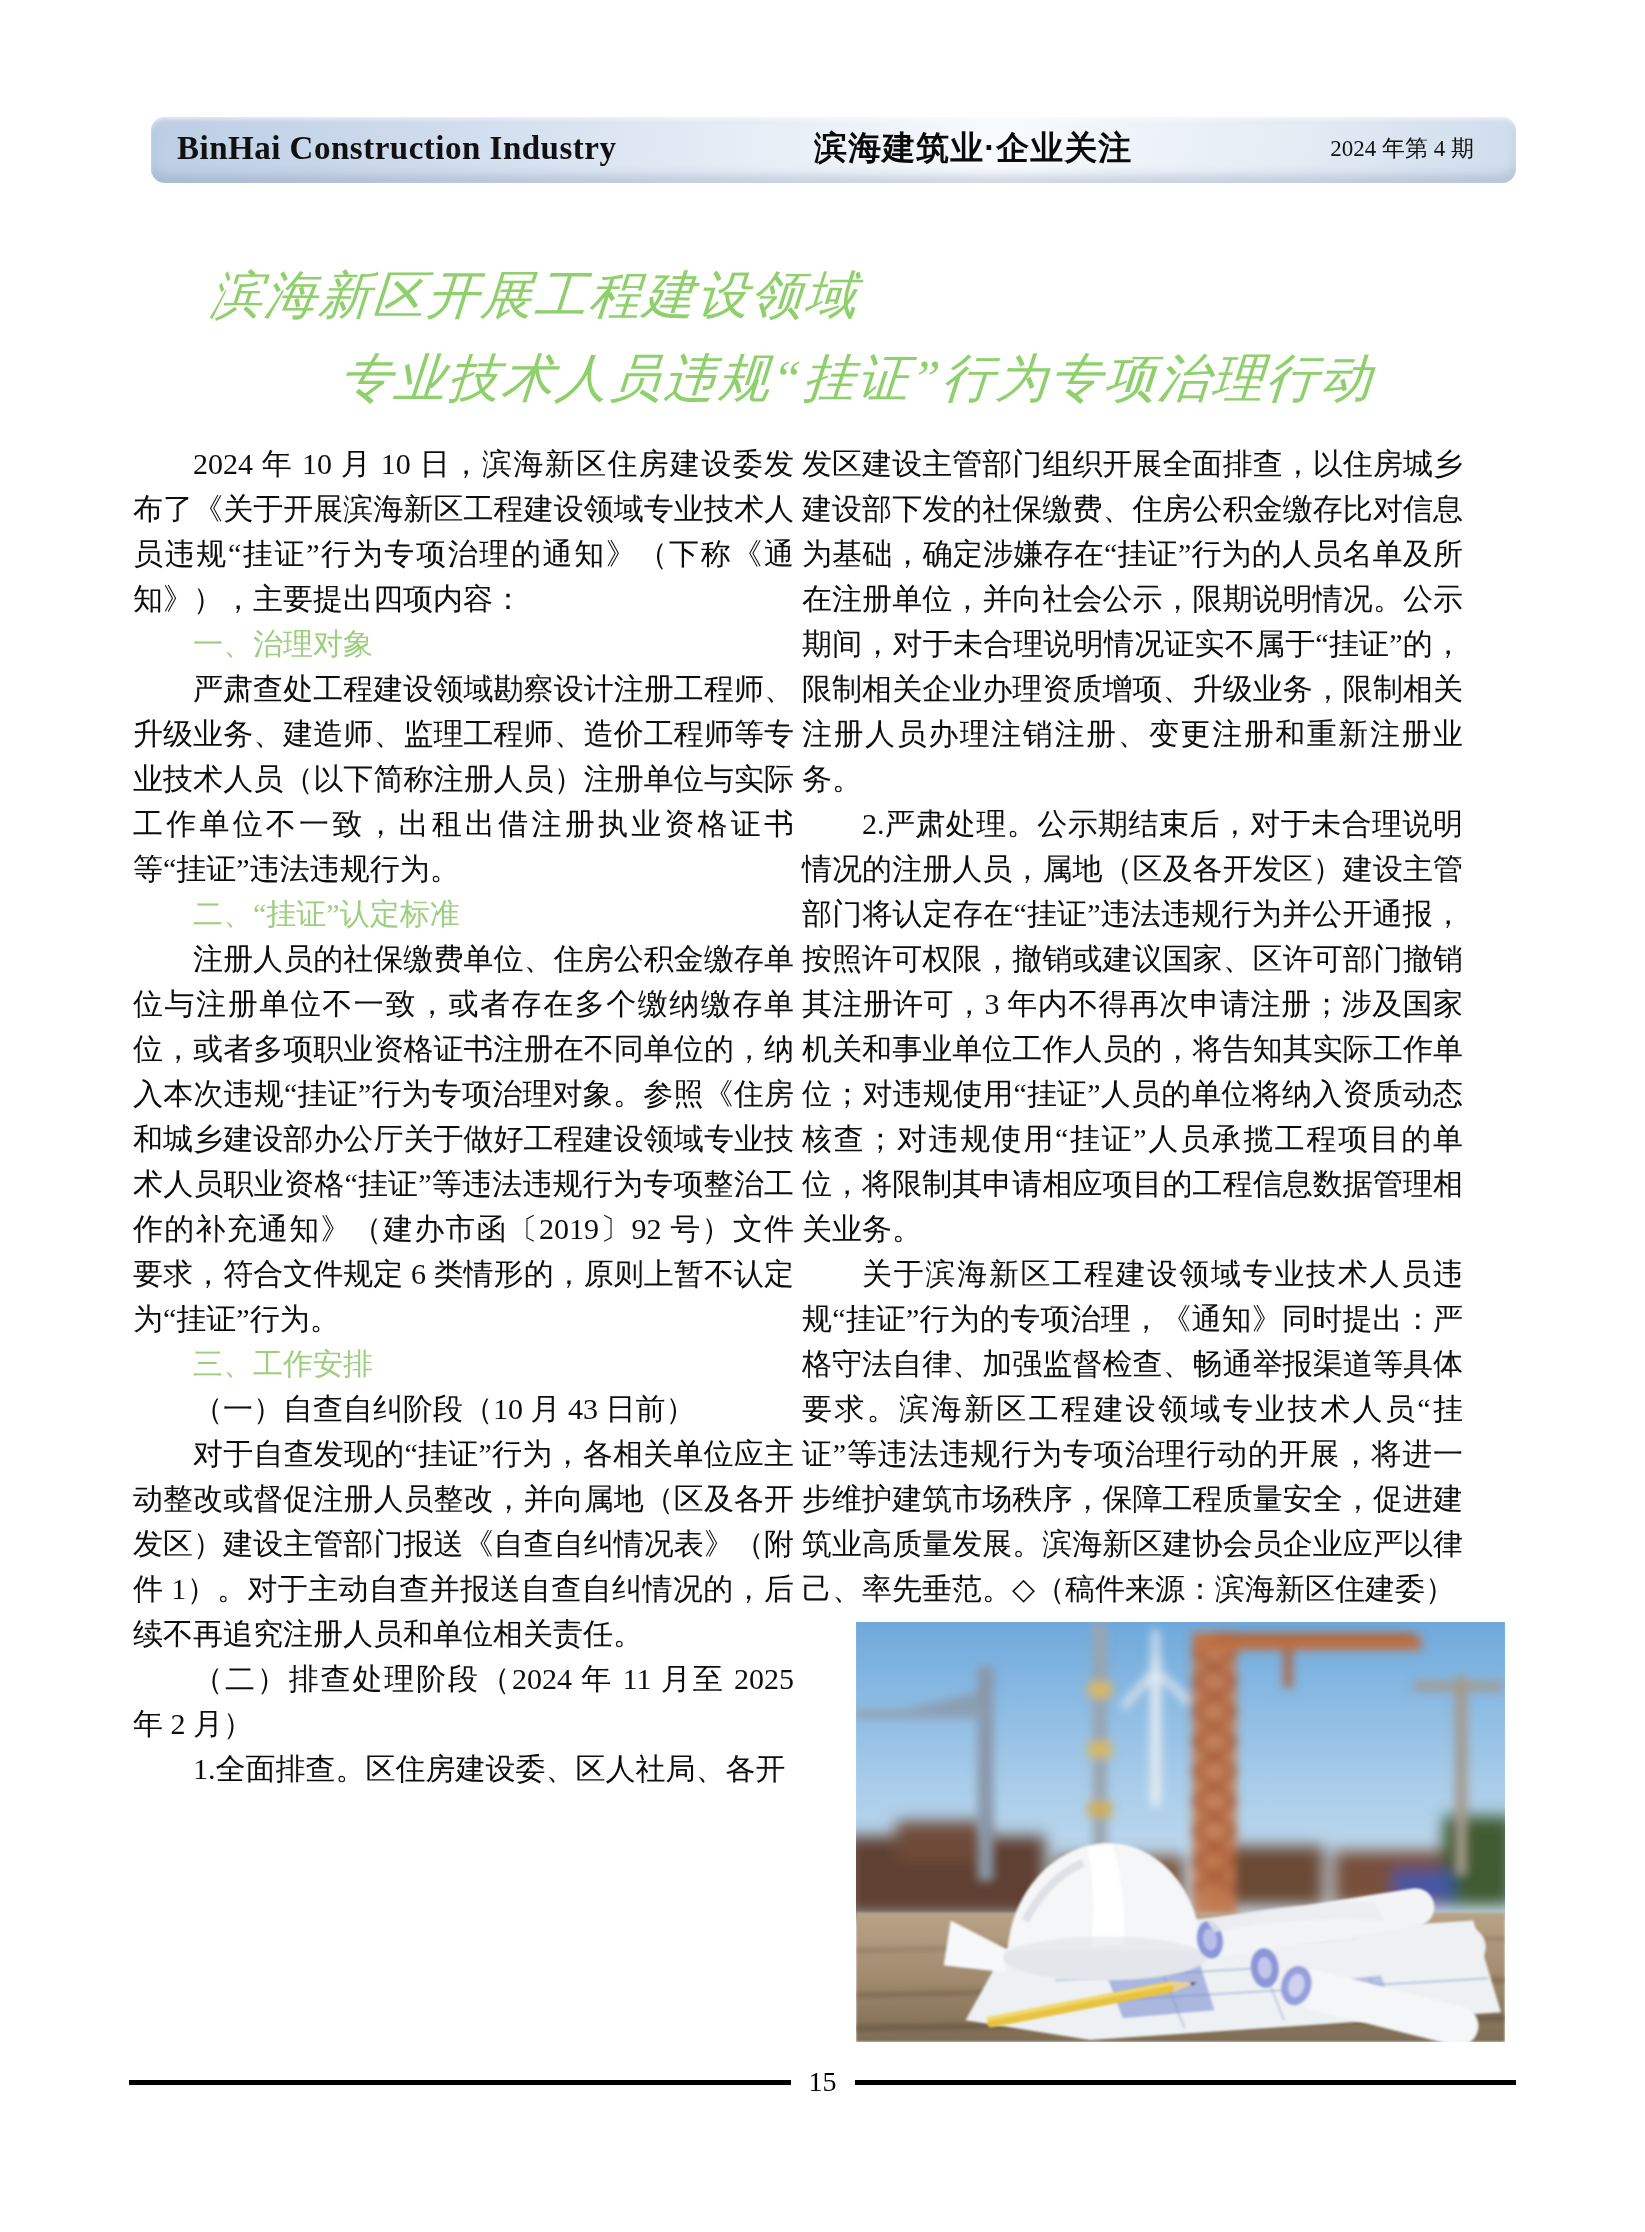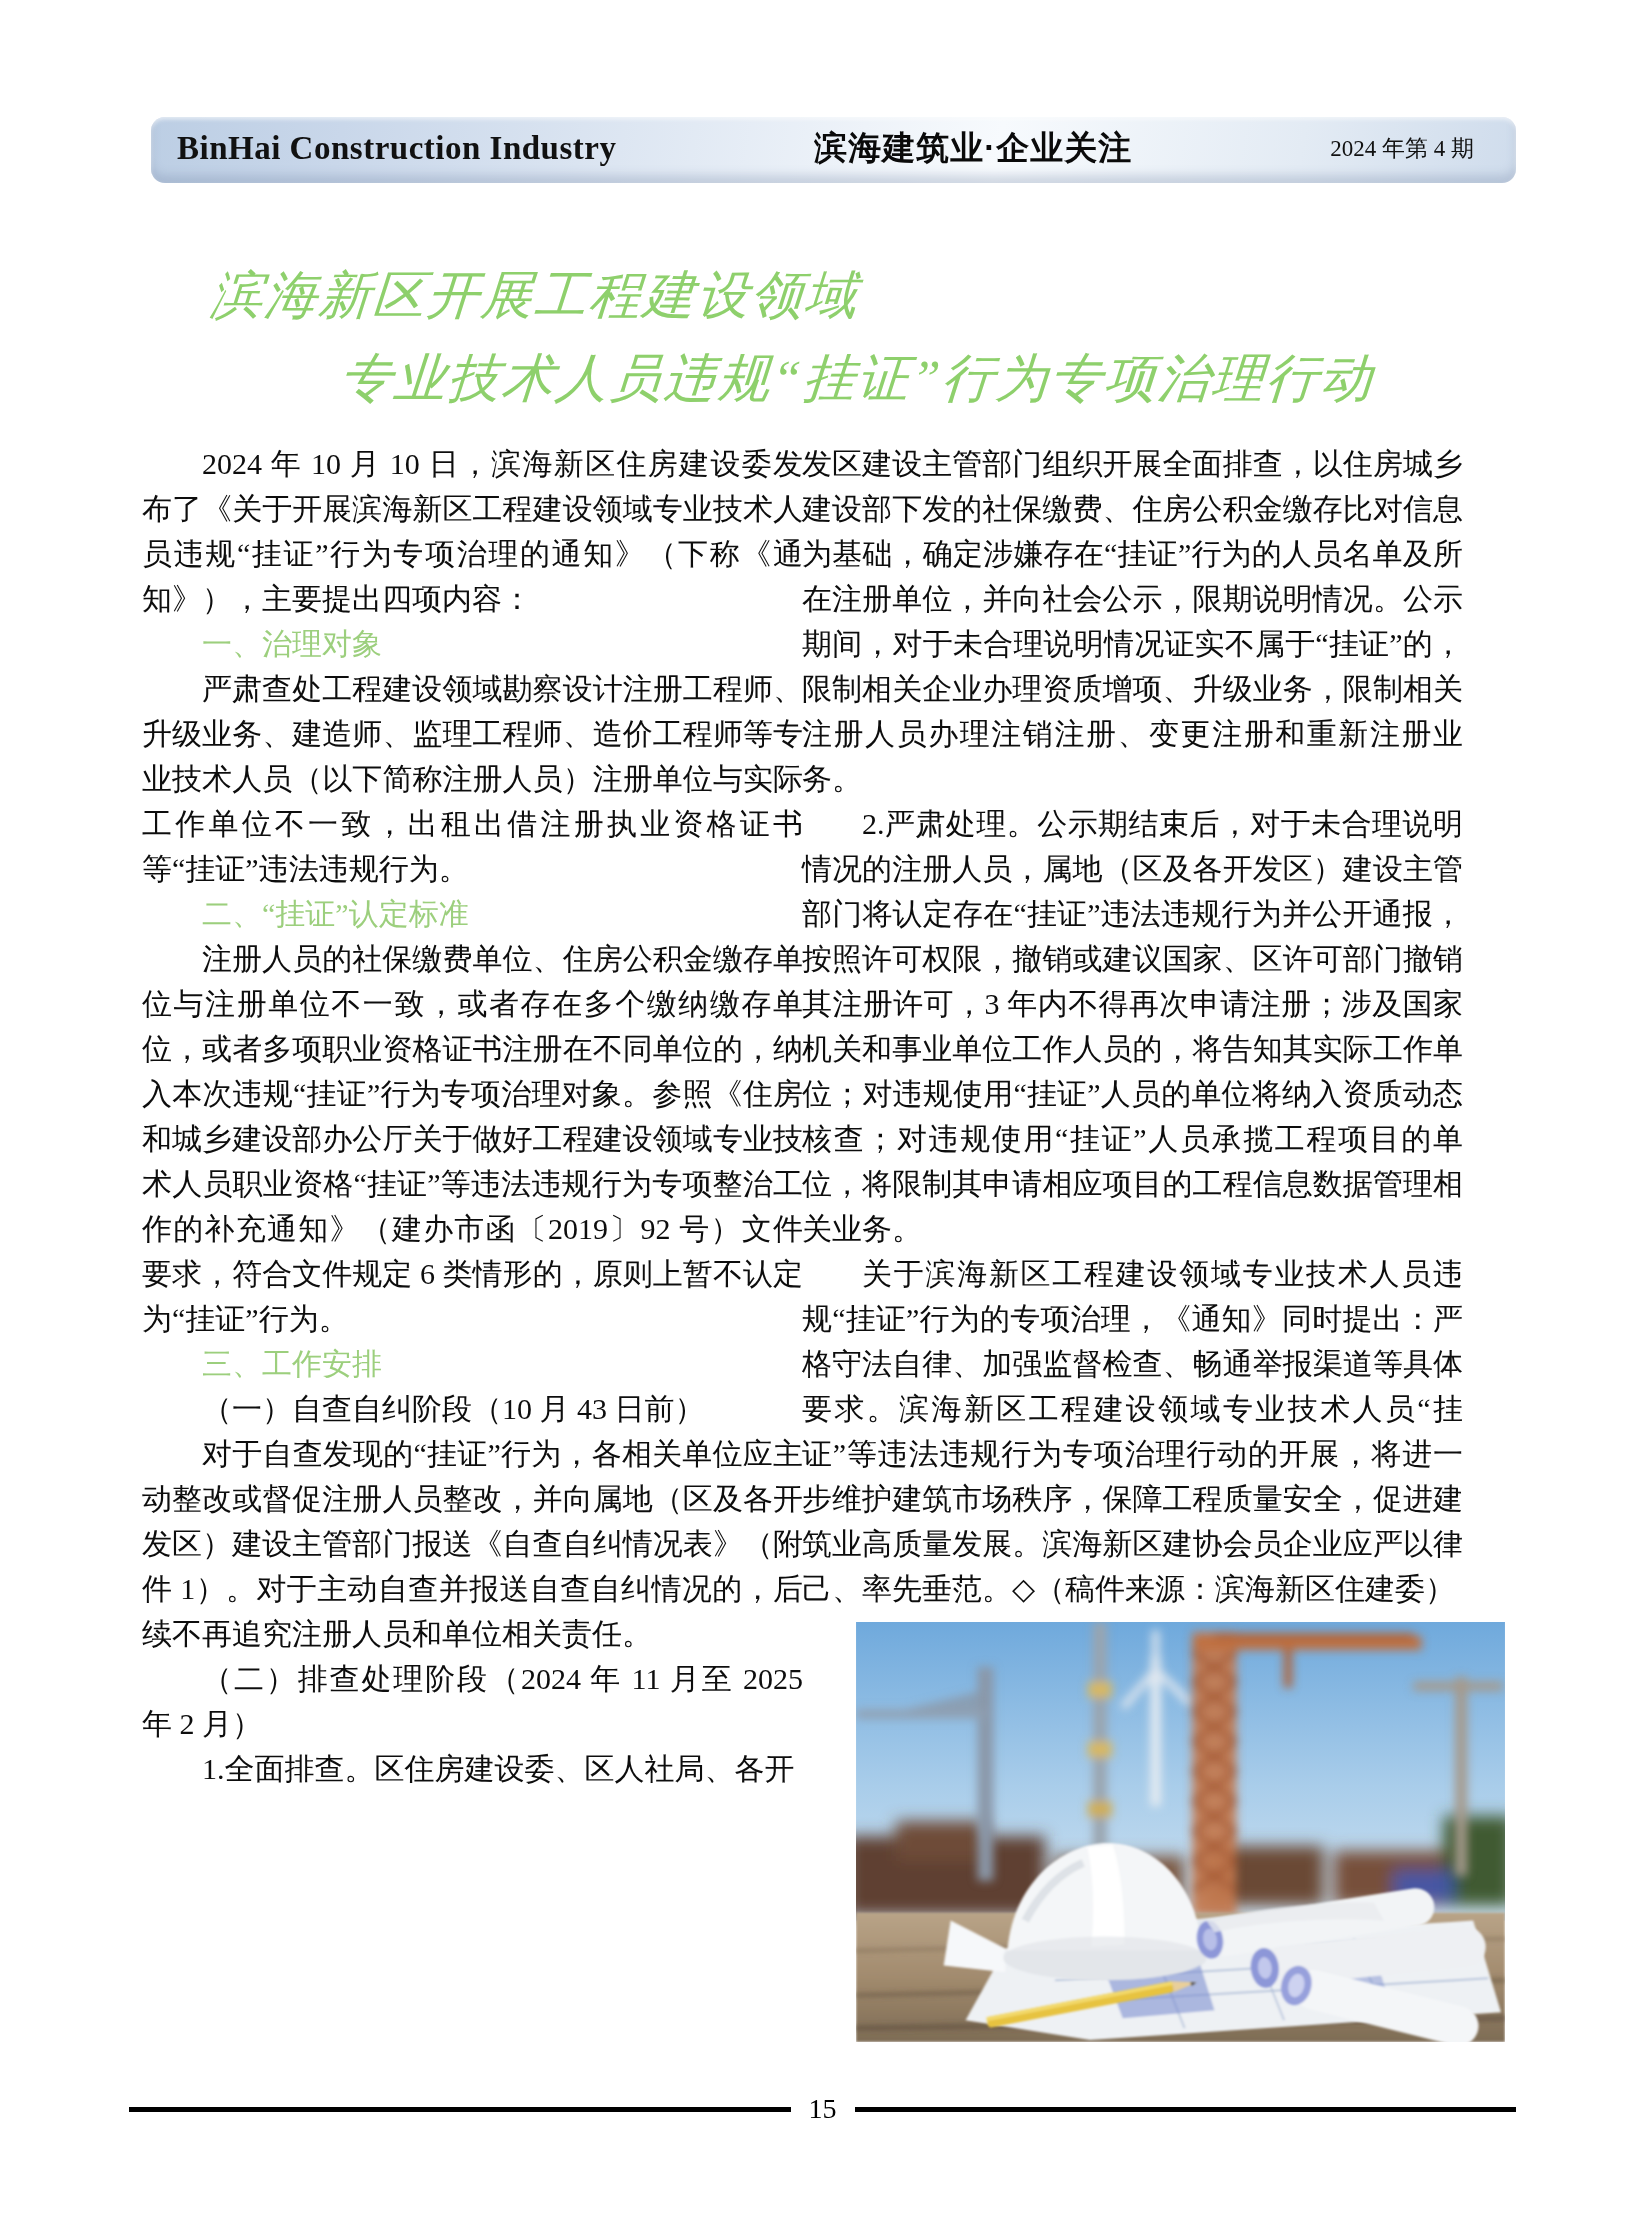--- a/index.html
+++ b/index.html
@@ -62,21 +62,21 @@
   
   .text-col {
     position: absolute;
     top: 441px;
     width: 661px;
     font-size: 30px;
     line-height: 45px;
     color: #0d0d0d;
     text-align: justify;
   }
-  .col-left  { left: 142px; }
+  .col-left  { left: 133px; }
   .col-right { left: 802px; }
 
   .body-para {
     text-indent: 2em;
     text-align: justify;
   }
   .body-para.noindent { text-indent: 0; }
   .green-heading {
     text-indent: 2em;
     color: var(--heading-green, #9ccf7d);
@@ -91,21 +91,20 @@
   }
   .photo-frame svg { display: block; }
 
   
   .footer {
     position: absolute;
     left: 129px; top: 2068px;
     width: 1387px;
     display: flex;
     align-items: center;
-    margin-top: 27px;
   }
   .footer-rule {
     flex: 1;
     height: 5px;
     background: #000;
   }
   .footer-page-number {
     padding: 0 18px;
     font-size: 28px;
     color: #000;

